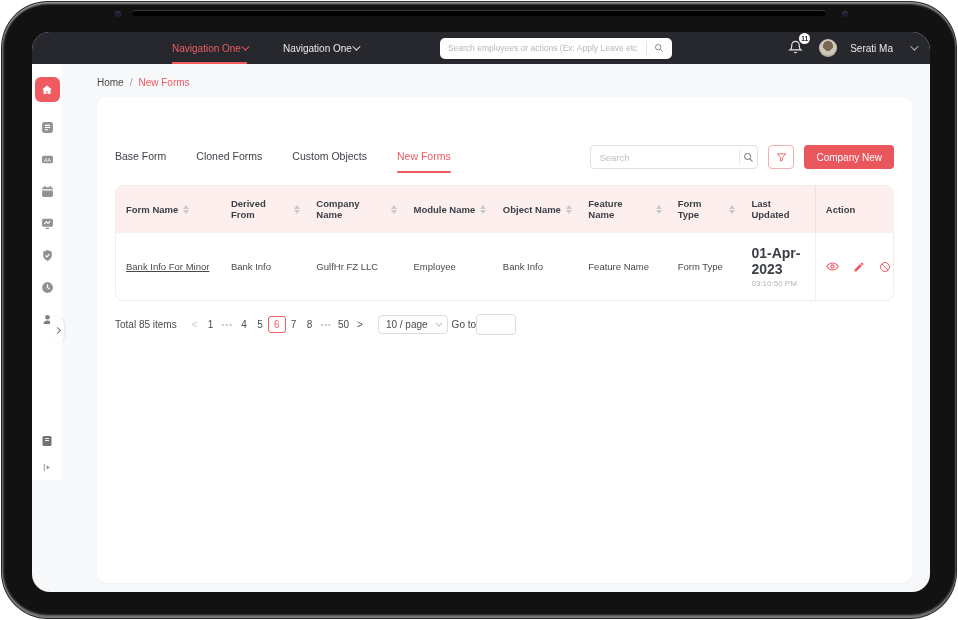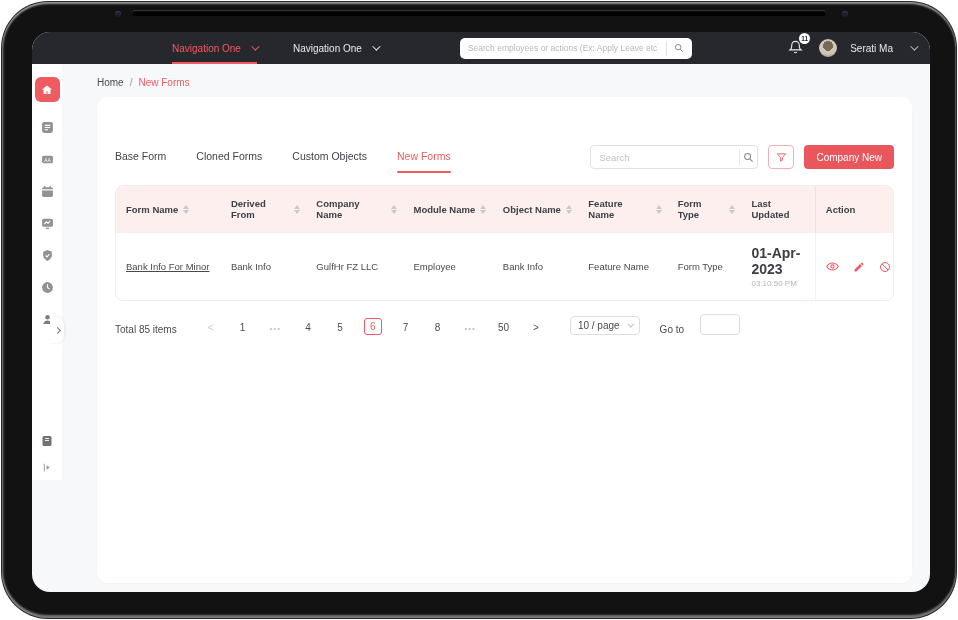--- a/index.html
+++ b/index.html
@@ -10,21 +10,21 @@
             box-shadow: inset 0 2px 2px rgba(255,255,255,.55), inset 0 -3px 2px rgba(200,200,200,.55), inset 2px 0 2px rgba(255,255,255,.18), 0 0 0 1px #2a2a2a; }
   .speaker-slot { position:absolute; left:130px; top:8px; width:694px; height:6px; border-radius:4px; background:#000; box-shadow: inset 0 1px 1px #3c3c3c; }
   .cam-dot { position:absolute; top:9px; width:6px; height:6px; border-radius:50%; background:#1b2030; box-shadow: inset 0 1px 1px #394058; }
   .cam-dot.left { left:113px; } .cam-dot.right { left:840px; }
 
   
   .screen { position:absolute; left:30px; top:30px; width:898px; height:560px; background:#f7f8fa; border-radius:18px; overflow:hidden; }
 
   
   .topnav { height:32px; background:#26282e; display:flex; align-items:center; padding:0 14px 0 140px; }
-  .nav-item { display:flex; align-items:center; gap:10px; color:#e9e9e9; font-size:10px; height:32px; margin-right:36px; cursor:pointer; }
+  .nav-item { display:flex; align-items:center; gap:0; color:#e9e9e9; font-size:10px; height:32px; margin-right:36px; cursor:pointer; }
   .nav-item.active { color:#ef5b60; border-bottom:2px solid #ef5b60; padding-top:2px; }
   .chev { width:6px; height:6px; border-right:1.5px solid currentColor; border-bottom:1.5px solid currentColor; transform:rotate(45deg) translateY(-2px); display:inline-block; }
   .gsearch { margin-left:46px; display:flex; align-items:center; background:#fff; border-radius:5px; height:21px; width:232px; overflow:hidden; }
   .gsearch input { border:0; outline:none; flex:1; font-size:8.5px; color:#555; padding:0 8px; font-family:"Liberation Sans", sans-serif; }
   .gsearch input::placeholder { color:#b8b8b8; }
   .gsearch .mag { width:26px; height:15px; border-left:1px solid #e3e3e3; display:flex; align-items:center; justify-content:center; }
   .right-cluster { margin-left:auto; display:flex; align-items:center; gap:13px; }
   .role-pill { background:#fff; color:#33363c; font-size:10px; padding:4px 12px; border-radius:13px; display:flex; align-items:center; gap:6px; cursor:pointer; }
   .role-pill .chev { border-color:#33363c; }
   .bell-wrap { position:relative; width:18px; height:18px; cursor:pointer; }
@@ -76,21 +76,21 @@
   tbody td { background:#fff; font-size:9.5px; color:#4a4a4a; padding:12px 6px 12px 10px; border-top:1px solid #f7f0f0; }
   tbody td.action-col { border-left:1px solid #f2f2f2; }
   .link-cell { text-decoration:underline; cursor:pointer; }
   .date-main { font-weight:bold; color:#3c4046; font-size:14px; }
   .date-sub { color:#b5b5b5; font-size:8px; margin-top:2px; }
   .actions { display:flex; align-items:center; }
   .act-ico { width:13px; height:13px; cursor:pointer; display:flex; align-items:center; justify-content:center; }
   .act-div { width:1px; height:12px; background:#ececec; margin:0 7px; }
 
   
-  .pager { display:flex; align-items:flex-end; margin-top:13px; font-size:10px; color:#4a4a4a; gap:16px; }
+  .pager { display:flex; align-items:center; margin-top:13px; font-size:10px; color:#4a4a4a; gap:0; }
   .total { margin-right:10px; }
   .pg { min-width:16px; text-align:center; padding:2px 3px; cursor:pointer; }
   .pg.ellipsis { color:#c3c3c3; letter-spacing:1px; font-size:8px; cursor:default; }
   .pg.active { border:1px solid #ef5b60; color:#ef5b60; border-radius:3px; padding:2px 5px; background:#fff; }
   .pg-arrow { color:#c9c9c9; padding:2px 5px; cursor:pointer; font-size:10px; }
   .pg-arrow.next { color:#555; }
   .size-sel { border:1px solid #ddd; border-radius:4px; padding:3px 7px; display:flex; align-items:center; gap:7px; margin-left:10px; cursor:pointer; background:#fff; }
   .size-sel .chev { border-color:#b9b9b9; width:5px; height:5px; }
   .goto-label { margin-left:4px; }
   .goto-input { width:40px; height:21px; border:1px solid #ddd; border-radius:4px; outline:none; padding:0 5px; font-size:10px; }

